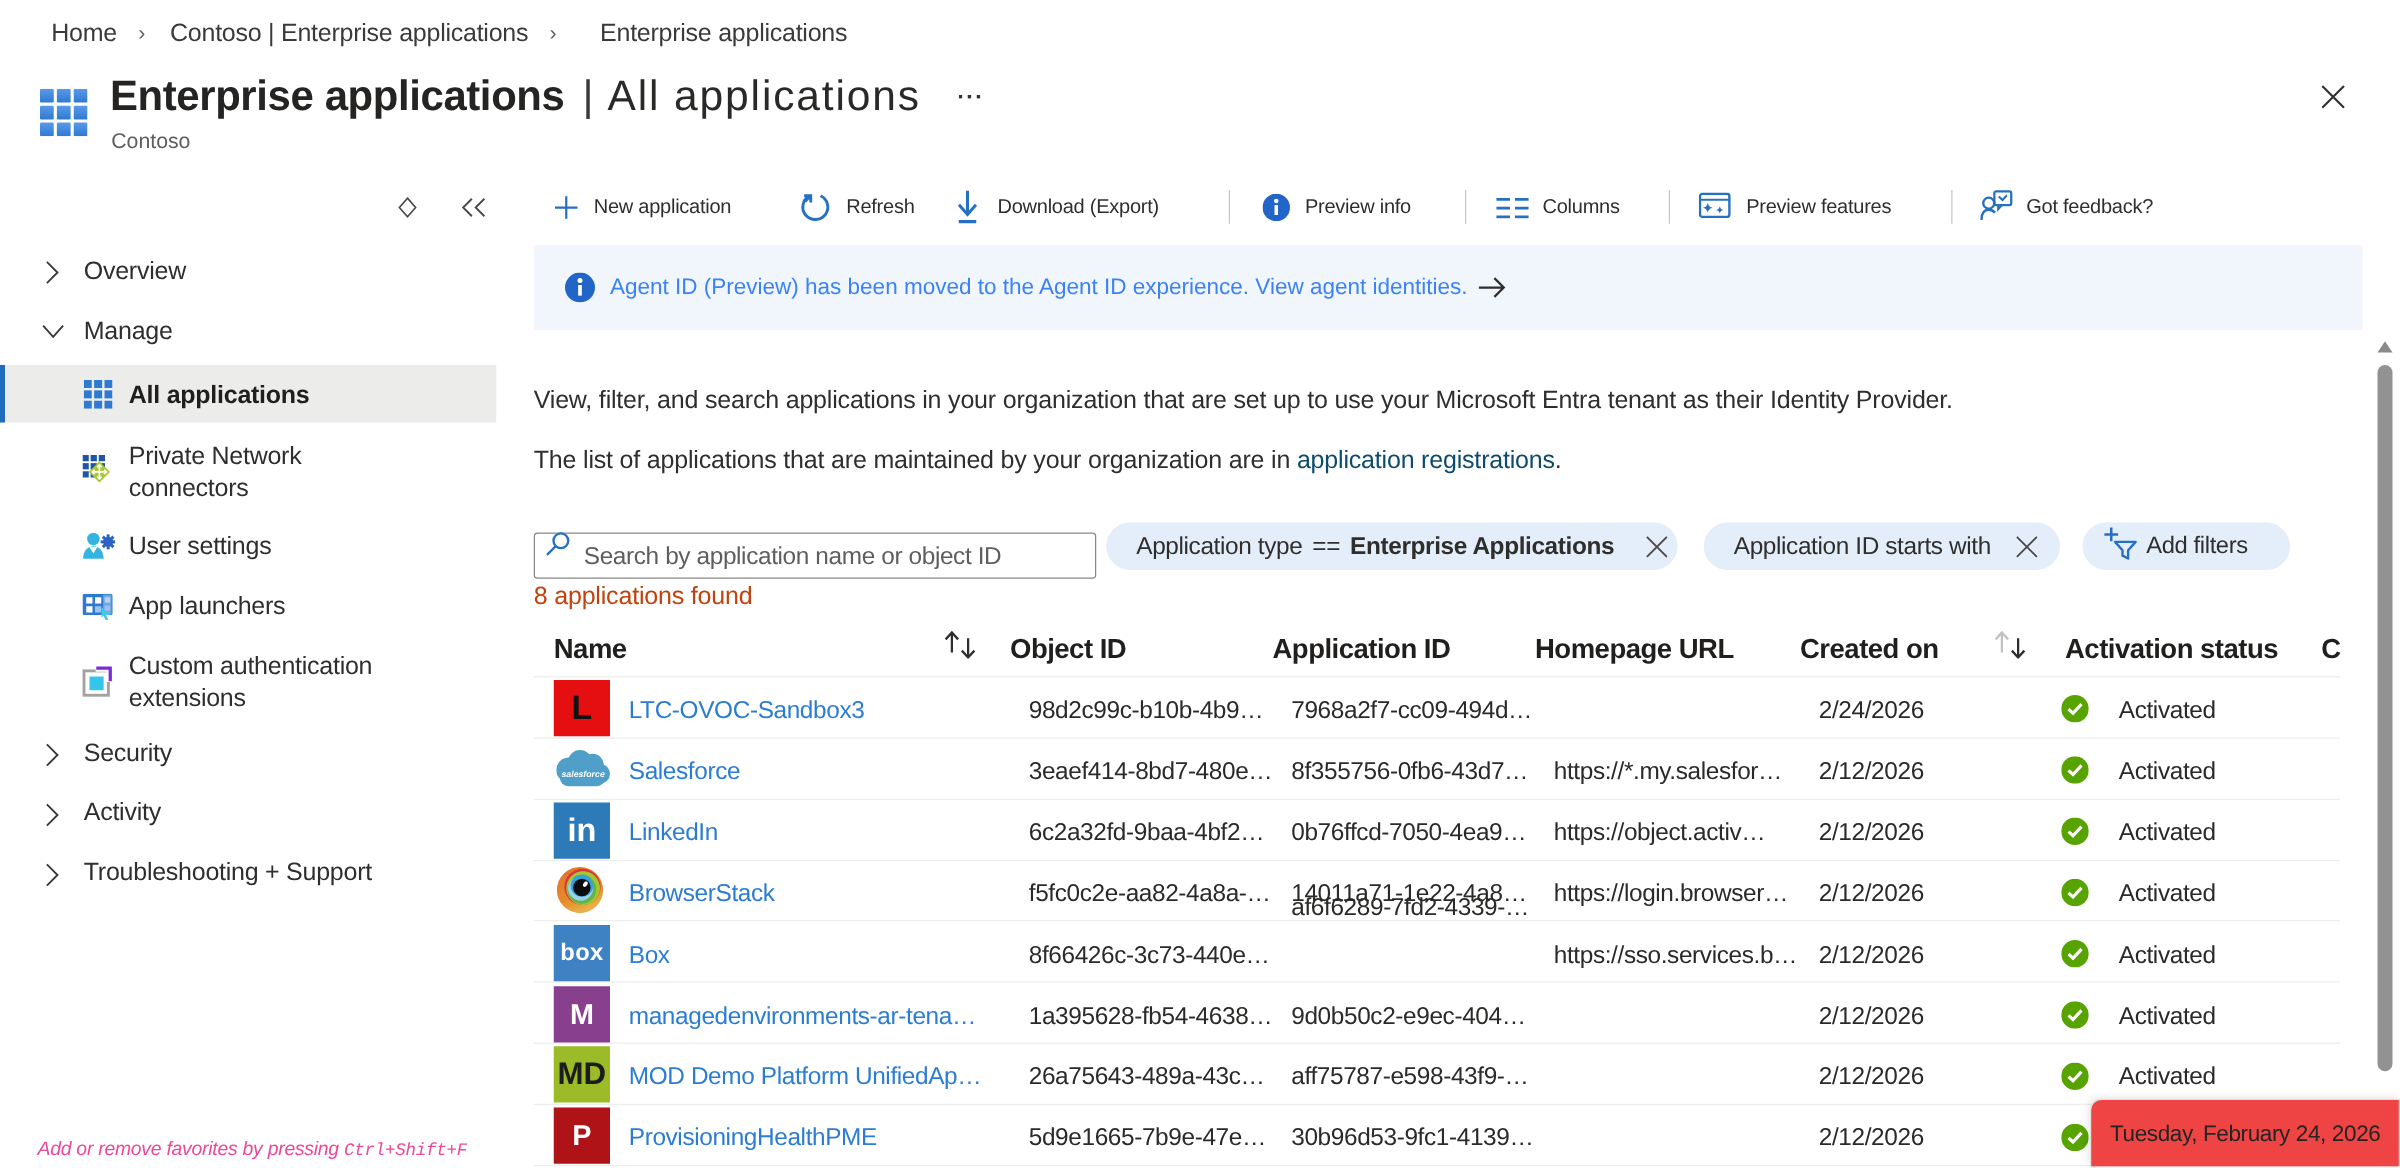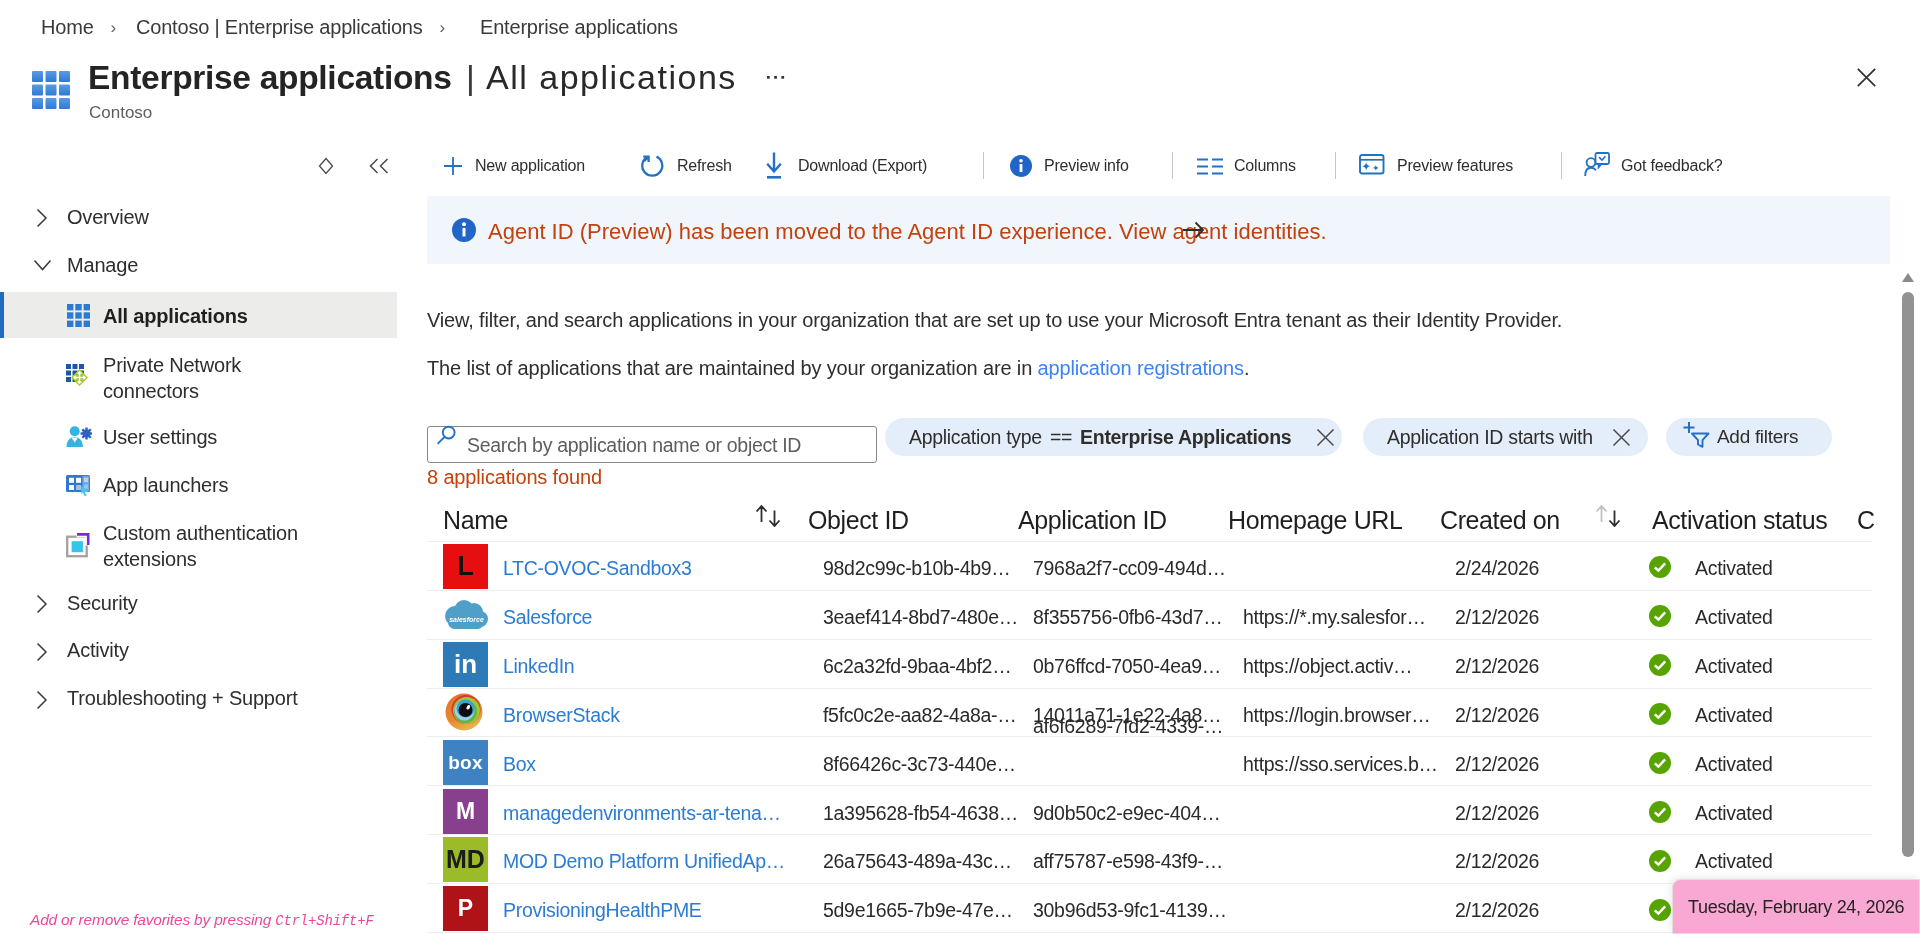--- a/index.html
+++ b/index.html
@@ -20,36 +20,36 @@
 .navicon { position:absolute; left:66px; }
 .selbg { position:absolute; left:0; top:292px; width:397px; height:46px; background:#ececeb; }
 .selbar { position:absolute; left:0; top:292px; width:4px; height:46px; background:#1f6cbe; }
 .favnote { position:absolute; left:30px; top:911px; font-style:italic; font-size:15.5px; letter-spacing:-0.2px; color:#ec4899; }
 .favnote .mono { font-family:"Liberation Mono", monospace; font-size:14px; }
 
 .tb { position:absolute; top:152px; height:28px; display:flex; align-items:center; font-size:16px; letter-spacing:-0.2px; color:#2f2e2d; white-space:nowrap; }
 .tbsep { position:absolute; top:152px; width:1px; height:27px; background:#c8c6c4; }
 
 .banner { position:absolute; left:427px; top:196px; width:1463px; height:68px; background:#f1f6fd; }
-.bannertext { position:absolute; left:488px; top:219px; font-size:22px; letter-spacing:0; color:#c2410c; }
+.bannertext { position:absolute; left:488px; top:219px; font-size:18px; letter-spacing:0; color:#3b82f6; }
 
 .para { position:absolute; left:427px; font-size:20px; letter-spacing:-0.15px; color:#2f2e2d; white-space:nowrap; }
-.link { color:#3b82f6; }
+.link { color:#0c4a6e; }
 
 .search { position:absolute; left:427px; top:426px; width:450px; height:37px; border:1px solid #8a8886; border-radius:3px; background:#fff; }
 .search .ph { position:absolute; left:39px; top:7px; font-size:19.5px; color:#605e5c; letter-spacing:-0.3px; }
 .pill { position:absolute; top:418px; height:38px; background:#e4eefa; border-radius:19px; display:flex; align-items:center; font-size:19.5px; letter-spacing:-0.3px; color:#2f2e2d; white-space:nowrap; }
 
-.th { position:absolute; font-weight:400; font-size:25px; letter-spacing:-0.4px; color:#201f1e; white-space:nowrap; }
+.th { position:absolute; font-weight:700; font-size:22px; letter-spacing:-0.4px; color:#201f1e; white-space:nowrap; }
 .td { position:absolute; font-size:19.5px; letter-spacing:-0.3px; color:#2b2a29; white-space:nowrap;margin-left:15px; }
 .tdlink { position:absolute; font-size:19.5px; letter-spacing:-0.3px; color:#2b7cd3; white-space:nowrap; }
 .rowline { position:absolute; left:427px; width:1445px; height:1px; background:#ededec; }
 .appicon { position:absolute; left:443px; width:45px; height:45px; display:flex; align-items:center; justify-content:center; font-weight:700; }
 
-.tooltip { position:absolute; left:1672px; top:879px; width:248px; height:55px; background:#f9a8d4; border:1px solid #dfdfdd; border-radius:9px 0 0 0; box-shadow:-2px -2px 6px rgba(0,0,0,0.08); }
+.tooltip { position:absolute; left:1672px; top:879px; width:248px; height:55px; background:#ef4444; border:1px solid #dfdfdd; border-radius:9px 0 0 0; box-shadow:-2px -2px 6px rgba(0,0,0,0.08); }
 .tooltip span { position:absolute; left:15px; top:17px; font-size:18px; letter-spacing:-0.3px; color:#252423; white-space:nowrap; }
 </style>
 </head>
 <body>
 
 <div class="crumb">Home<span class="sep">›</span>Contoso | Enterprise applications<span class="sep" style="margin-right:35px">›</span>Enterprise applications</div>
 
 <svg class="abs" style="left:1857px;top:68px" width="19" height="19" viewBox="0 0 19 19">
     <path d="M0.8 0.8 L18.2 18.2 M18.2 0.8 L0.8 18.2" stroke="#323130" stroke-width="1.7"></path>
   </svg>

